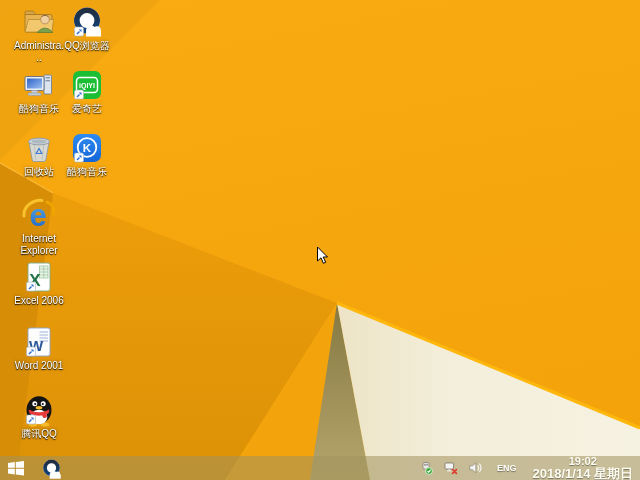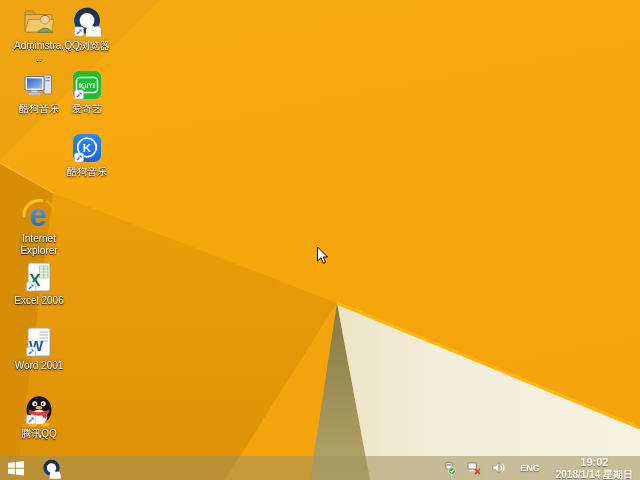--- a/index.html
+++ b/index.html
@@ -27,21 +27,21 @@
     display:flex;align-items:center;
   }
   .tb-btn{height:24px;display:flex;align-items:center;justify-content:center;}
   .start-btn{width:32px;}
   .pin-btn{width:30px;margin-left:4px;}
   .tray{margin-left:auto;display:flex;align-items:center;gap:11px;padding-right:5px;height:24px;font-weight:bold;}
   .tray .lang{font-size:9px;color:#fff;margin:0 5px 0 4px;text-shadow:0 1px 1px rgba(0,0,0,.4);}
   .clock{ text-align:center;color:#fffdf2;line-height:1.12;
           text-shadow:0 1px 1px rgba(0,0,0,.4);padding-right:2px;}
   .clock .t{font-size:11px;}
-  .clock .d{font-size:10px;}
+  .clock .d{font-size:13px;}
   .cursor{position:absolute;left:316px;top:246px;width:13px;height:19px;}
 </style>
 </head>
 <body>
 
 <div class="screen">
 
   <svg class="wallpaper" width="640" height="480" viewBox="0 0 640 480">
     <defs>
       <linearGradient id="gBase" x1="0" y1="0" x2="0.25" y2="1">
@@ -97,20 +97,31 @@
             <stop offset="1" stop-color="#9CC0F0"></stop>
       </linearGradient>
         </defs>
       <rect x="5" y="10.5" width="15" height="10" fill="url(#gScr)"></rect>
       <rect x="9.5" y="22.5" width="6" height="2.4" fill="#C7D0DC"></rect>
       <rect x="6" y="25" width="13" height="2.4" rx="1" fill="#C7D0DC" stroke="#8A94A4" stroke-width="0.6"></rect>
     </svg>
     <div class="lbl">酷狗音乐</div>
   </div>
 
+  <div class="dicon" style="left:1px;top:131px;">
+    <svg class="glyph" viewBox="0 0 34 34">
+      <path d="M7,11 L10.2,29 Q10.6,30.5 12.2,30.5 L21.8,30.5 Q23.4,30.5 23.8,29 L27,11 Z" fill="rgba(214,222,228,0.9)" stroke="#8E99A1" stroke-width="0.9"></path>
+      <path d="M12,12 L13.8,29" stroke="#B9C2C9" stroke-width="1"></path>
+      <path d="M22,12 L20.2,29" stroke="#B9C2C9" stroke-width="1"></path>
+      <ellipse cx="17" cy="10.5" rx="10.5" ry="3.4" fill="#CBD3D9" stroke="#8E99A1" stroke-width="0.9"></ellipse>
+      <ellipse cx="17" cy="10.5" rx="7.5" ry="2.1" fill="#AEB9C0"></ellipse>
+      <path d="M14.2,22.5 L17,17.5 L19.8,22.5 Z" fill="none" stroke="#3D7BD6" stroke-width="1.2"></path>
+    </svg>
+    <div class="lbl">回收站</div>
+  </div>
 
   <div class="dicon" style="left:1px;top:196px;">
     <svg class="glyph" style="height:36px" viewBox="0 0 34 36">
       <defs>
         <linearGradient id="gIE" x1="0" y1="0" x2="0" y2="1">
           <stop offset="0" stop-color="#5FB2F0"></stop>
             <stop offset="1" stop-color="#1A5FBF"></stop>
         </linearGradient>
       </defs>
       <text x="16" y="30" text-anchor="middle" font-size="31" font-weight="bold" fill="url(#gIE)">e</text>

